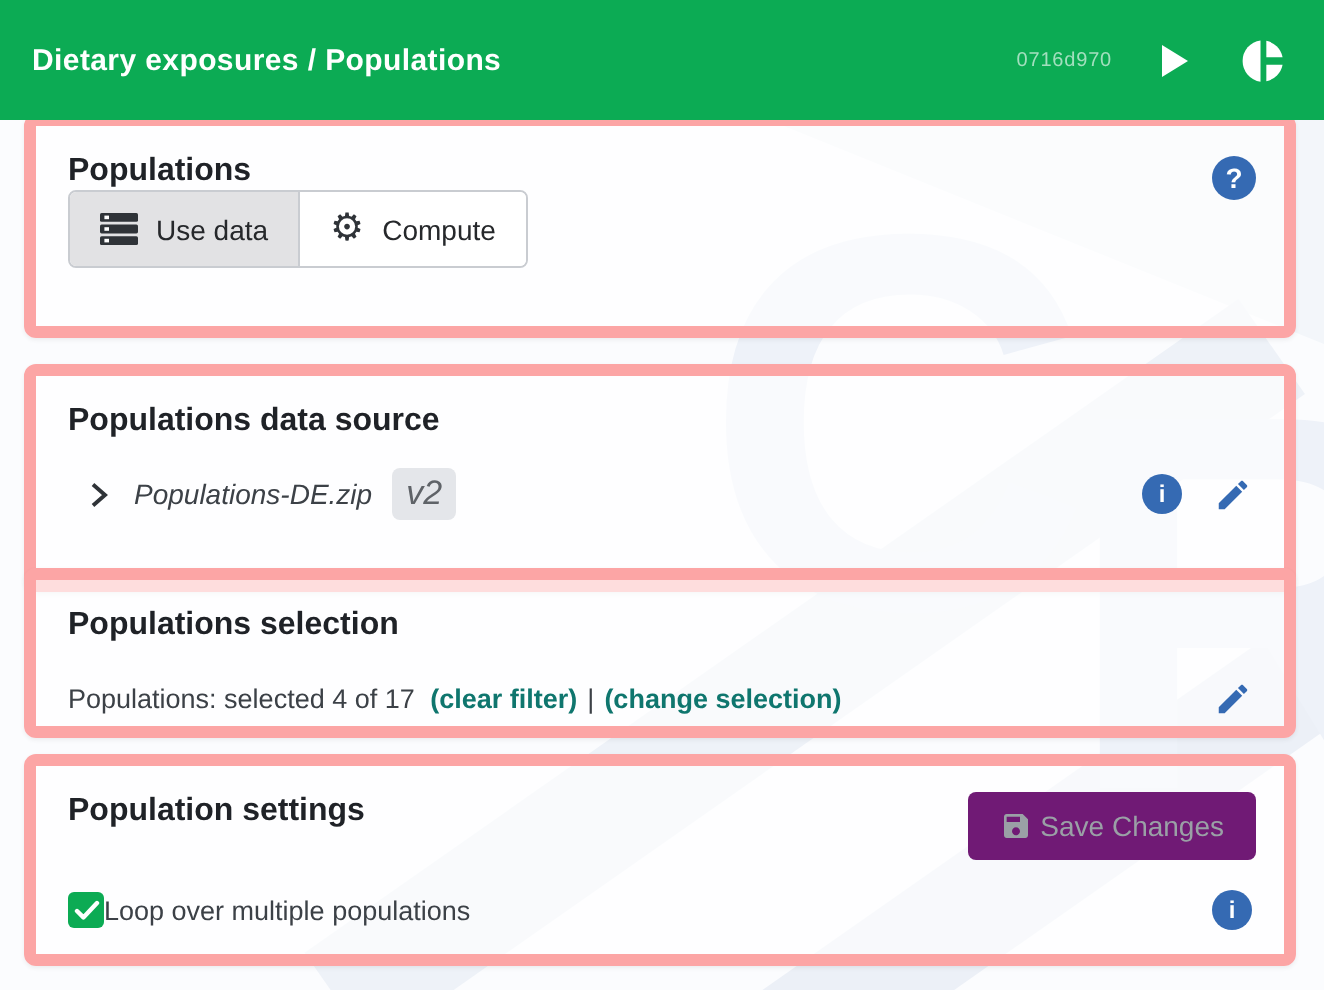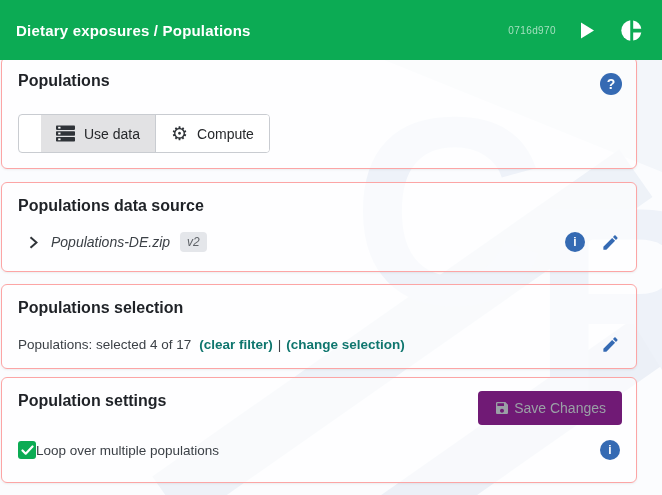--- a/index.html
+++ b/index.html
@@ -17,55 +17,55 @@
   }
   .crumb{color:#ffffff;font-weight:700;font-size:15px;letter-spacing:.2px;cursor:pointer;}
   .header-right{display:flex;align-items:center;gap:24px;}
   .run-id{color:rgba(255,255,255,.62);font-size:10px;letter-spacing:.4px;}
   .icon-btn{display:flex;align-items:center;justify-content:center;cursor:pointer;background:none;border:none;padding:0;}
   
   .content{position:absolute;top:42px;left:0;width:662px;height:453px;}
   .watermark{position:absolute;top:0;left:0;z-index:0;pointer-events:none;}
   
   .card{
-    position:absolute;left:1px;width:636px;box-sizing:border-box;
+    position:absolute;left:12px;width:636px;box-sizing:border-box;
     background:rgba(255,255,255,.62);
-    border:1px solid #fca5a5;border-radius:6px;
+    border:6px solid #fca5a5;border-radius:6px;
     box-shadow:0 1px 2px rgba(60,64,67,.08);
     padding:14px 16px;z-index:1;
   }
   .card h2{margin:0;font-size:16px;font-weight:700;color:#1f2227;}
   .card-populations{top:15px;height:112px;}
-  .card-datasource{top:140px;height:90px;}
+  .card-datasource{top:140px;height:114px;}
   .card-selection{top:242px;height:85px;}
   .card-settings{top:335px;height:106px;}
   
   .round-icon{
     width:22px;height:22px;border-radius:50%;background:#356ab3;color:#fff;
     display:flex;align-items:center;justify-content:center;
     font-size:14px;font-weight:700;cursor:pointer;flex:none;
   }
   .round-icon.small{width:20px;height:20px;font-size:12px;}
   .help-pos{position:absolute;top:15px;right:14px;}
   
-  .tabs{display:inline-flex;margin-top:24px;border:1px solid #c9ccd1;border-radius:4px;overflow:hidden;background:#fff;padding-left:22px;}
+  .tabs{display:inline-flex;border:1px solid #c9ccd1;border-radius:4px;overflow:hidden;background:#fff;}
   .tab{
     display:flex;align-items:center;gap:9px;padding:10px 15px;
     font-family:"Liberation Sans",sans-serif;font-size:14px;color:#26282b;
     background:#fff;border:none;cursor:pointer;
   }
   .tab.active{background:#e2e2e4;}
   .tab + .tab{border-left:1px solid #c9ccd1;}
   .gear-glyph{font-size:19px;line-height:16px;color:#2f3338;}
   
   .row{display:flex;align-items:center;margin-top:14px;min-height:26px;}
   .chevron{cursor:pointer;display:flex;align-items:center;margin:0 10px 0 8px;}
   .file-name{font-style:italic;font-size:14px;color:#3c4147;cursor:pointer;}
   .badge{
-    font-style:italic;font-size:12px;color:#5f6368;background:#e4e6ea;
+    font-style:italic;font-size:17px;color:#5f6368;background:#e4e6ea;
     border-radius:4px;padding:3px 7px;margin-left:10px;
   }
   .actions{display:flex;align-items:center;gap:16px;margin-left:auto;}
   .pencil{cursor:pointer;display:flex;}
   
   .sel-text{font-size:13.5px;color:#3c4147;}
   .sel-text b{color:#0f766e;cursor:pointer;}
   .sep{margin:0 5px;}
   
   .save-btn{

